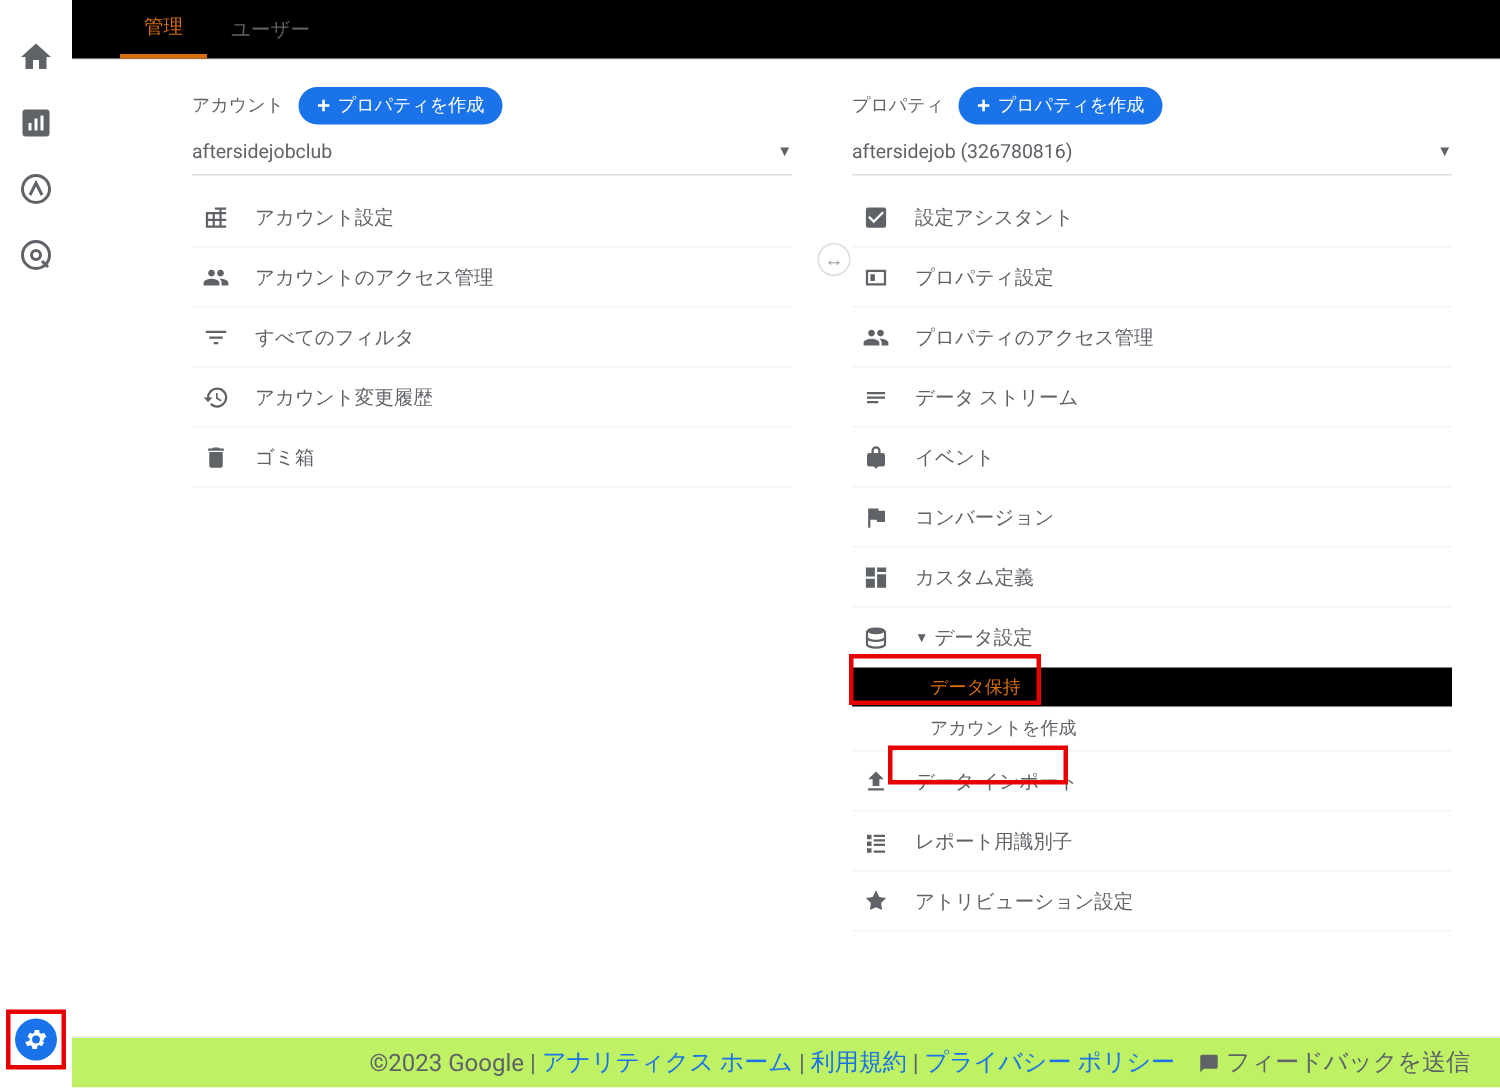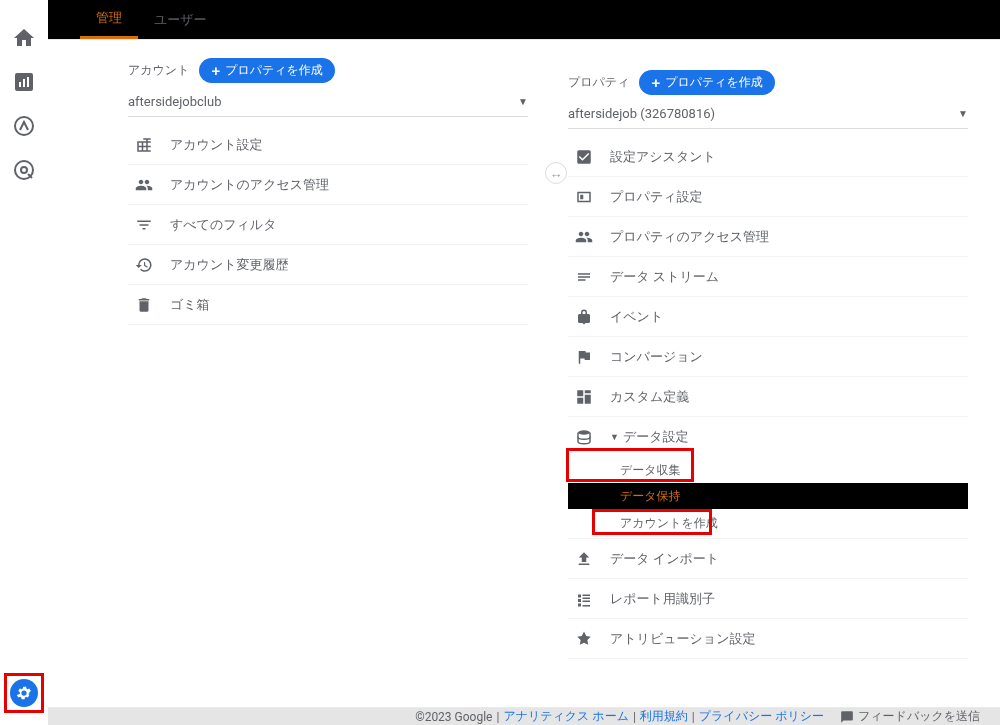--- a/index.html
+++ b/index.html
@@ -35,21 +35,21 @@
 .menu-item.expand .caret2 { font-size: 9px; margin-right: 4px; color: #5f6368; }
 
 .sub-item { display: flex; align-items: center; height: 26px; padding-left: 52px; color: #5f6368; font-size: 12px; cursor: pointer; }
 .sub-item.active { color: #d56e0c; background: #000000; }
 
 .highlight-box-1 { position: absolute; width: 128px; height: 34px; border: 3px solid #e60000; pointer-events: none; }
 .highlight-box-2 { position: absolute; width: 120px; height: 26px; border: 3px solid #e60000; pointer-events: none; }
 
 .divider-circle { position: absolute; left: 497px; top: 122px; width: 22px; height: 22px; border: 1px solid #dadce0; border-radius: 50%; background: #fff; display: flex; align-items: center; justify-content: center; color: #9aa0a6; font-size: 13px; }
 
-.footer { position: absolute; bottom: 0; left: 48px; right: 0; height: 18px; background: #e5e5e5; border-top: 1px solid #e8eaed; display: flex; align-items: center; justify-content: flex-end; padding: 0 20px; font-size: 12px; color: #5f6368; }
+.footer { position: absolute; bottom: 0; left: 48px; right: 0; height: 34px; background: #bef264; border-top: 1px solid #e8eaed; display: flex; align-items: center; justify-content: flex-end; padding: 0 20px; font-size: 16px; color: #5f6368; }
 .footer a { color: #1a73e8; text-decoration: none; cursor: pointer; }
 .footer .sep { margin: 0 4px; }
 .footer .fb { margin-left: 16px; display: flex; align-items: center; cursor: pointer; }
 .footer .fb svg { width: 14px; height: 14px; fill: #5f6368; margin-right: 4px; }
 </style>
 </head>
 <body>
 
 <div class="sidebar">
   <div class="nav-icon">
@@ -143,21 +143,21 @@
       <div class="menu-item">
           <span class="micon">
             <svg viewBox="0 0 24 24">
               <path d="M6 19a2 2 0 002 2h8a2 2 0 002-2V7H6v12zM19 4h-3.5l-1-1h-5l-1 1H5v2h14V4z"></path>
             </svg>
           </span>
           <span>ゴミ箱</span>
         </div>
     </div>
 
-    <div class="column" style="position:relative;margin-top:12px;">
+    <div class="column" style="position:relative;">
       <div class="col-header">
         <span class="col-title">プロパティ</span>
         <button class="create-btn">
             <span class="plus">+</span>
             <span>プロパティを作成</span>
           </button>
       </div>
       <div class="selector">
         <span>aftersidejob (326780816)</span>
         <span class="caret">▼</span>
@@ -224,21 +224,20 @@
           <span class="micon">
             <svg viewBox="0 0 24 24">
               <ellipse cx="12" cy="6" rx="8" ry="3"></ellipse>
               <path d="M4 6v6c0 1.66 3.58 3 8 3s8-1.34 8-3V6" fill="none" stroke="#5f6368" stroke-width="2"></path>
               <path d="M4 12v6c0 1.66 3.58 3 8 3s8-1.34 8-3v-6" fill="none" stroke="#5f6368" stroke-width="2"></path>
             </svg>
           </span>
           <span class="caret2">▼</span>
           <span>データ設定</span>
         </div>
-      <div class="sub-item">データ収集</div>
       <div class="sub-item active">データ保持</div>
       <div class="sub-item" style="border-bottom:1px solid #f1f3f4; height:30px;">アカウントを作成</div>
 
       <div class="menu-item">
           <span class="micon">
             <svg viewBox="0 0 24 24">
               <path d="M9 16h6v-6h4l-7-7-7 7h4v6zm-4 2h14v2H5z"></path>
             </svg>
           </span>
           <span>データ インポート</span>

